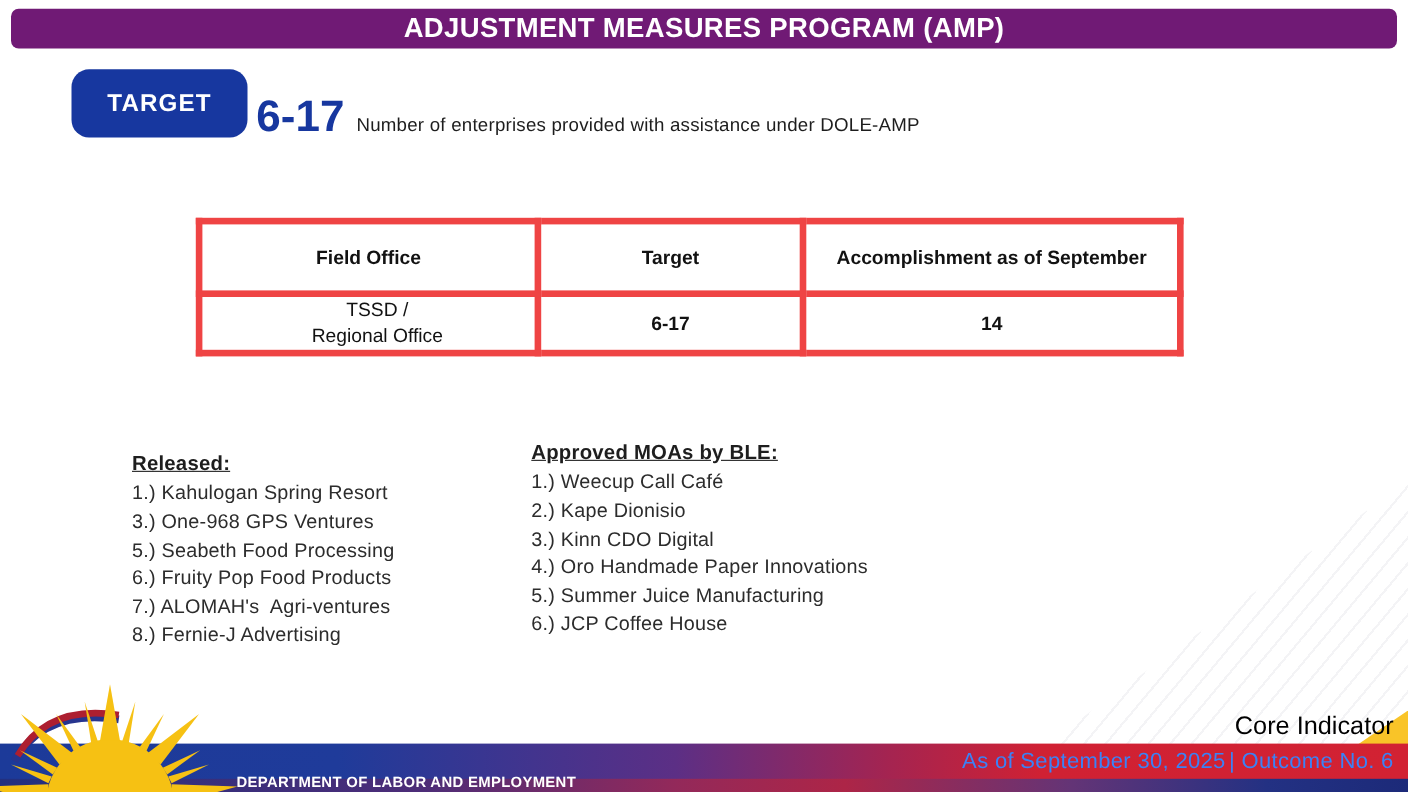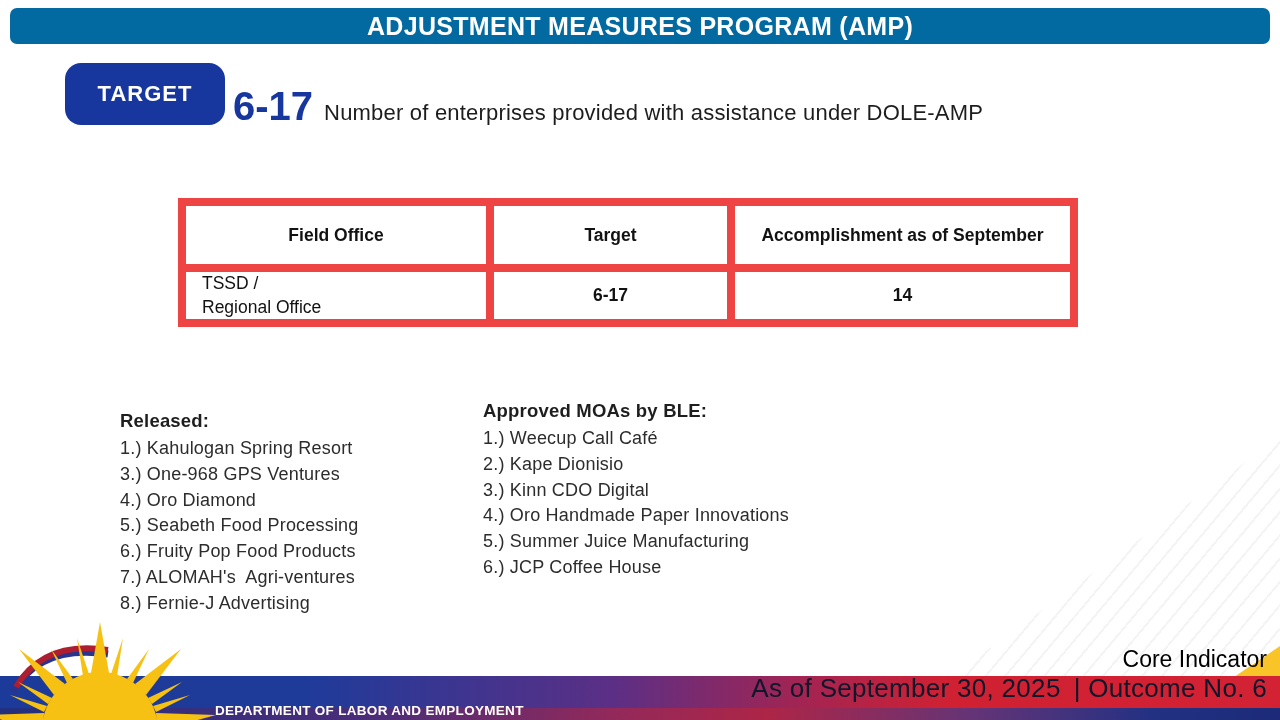--- a/index.html
+++ b/index.html
@@ -9,59 +9,59 @@
     width: 1280px; height: 720px;
     background: #ffffff;
     overflow: hidden;
     font-family: "Liberation Sans", sans-serif;
   }
 
   
   .banner {
     position: absolute; left: 10px; top: 8px;
     width: 1260px; height: 36px;
-    background: #0369a1; border-radius: 7px;
+    background: #701a75; border-radius: 7px;
     display: flex; align-items: center; justify-content: center;
     color: #ffffff; font-weight: bold; font-size: 25px; letter-spacing: 0.3px;
   }
 
   
   .target-badge {
     position: absolute; left: 65px; top: 63px;
     width: 160px; height: 62px;
     background: #17379f; border-radius: 16px;
     display: flex; align-items: center; justify-content: center;
     color: #ffffff; font-weight: bold; font-size: 22px; letter-spacing: 1px;
   }
   .target-line {
     position: absolute; left: 233px; top: 84px;
     display: flex; align-items: baseline; gap: 11px;
   }
   .target-value { font-size: 40px; font-weight: bold; color: #17379f; }
-  .target-desc  { font-size: 22px; color: #1d1d1d; letter-spacing: 0.2px; }
+  .target-desc  { font-size: 17px; color: #1d1d1d; letter-spacing: 0.2px; }
 
   
   table.summary {
     position: absolute; left: 178px; top: 198px;
     width: 892px; border-collapse: collapse;
     table-layout: fixed; color: #121212;
   }
-  table.summary th, table.summary td { border: 8px solid #ef4444; vertical-align: middle; }
+  table.summary th, table.summary td { border: 6px solid #ef4444; vertical-align: middle; }
   table.summary th {
     height: 66px; font-size: 17.5px; font-weight: bold; text-align: center; padding: 0 6px;
   }
   table.summary td { height: 54px; font-size: 17.5px; }
-  td.cell-left   { text-align: left; padding-left: 16px; line-height: 1.35; font-weight: normal; }
+  td.cell-left   { text-align: center; padding-left: 16px; line-height: 1.35; font-weight: normal; }
   td.cell-center { text-align: center; font-weight: bold; }
 
   
   .list { position: absolute; }
   .released-list { left: 120px; top: 410px; }
   .moas-list     { left: 483px; top: 400px; }
-  .list-heading  { font-size: 18.5px; font-weight: bold; color: #1e1e1e; letter-spacing: 0.2px; margin-bottom: 4px; }
+  .list-heading  { font-size: 18.5px; font-weight: bold; color: #1e1e1e; letter-spacing: 0.2px; margin-bottom: 4px; text-decoration: underline; }
   .list ul { list-style: none; }
   .list li { font-size: 18px; line-height: 25.8px; color: #2c2c2c; letter-spacing: 0.2px; white-space: pre; }
 
   
   .streaks {
     position: absolute; right: 0; bottom: 43px; width: 330px; height: 240px;
     background: repeating-linear-gradient(130deg,
       rgba(185,185,198,0.16) 0px, rgba(185,185,198,0.16) 2px,
       rgba(255,255,255,0) 2px, rgba(255,255,255,0) 15px);
     clip-path: polygon(100% 0, 100% 100%, 0 100%);
@@ -84,21 +84,21 @@
     position: absolute; left: 0; bottom: 0; width: 1280px; height: 12px; z-index: 3;
     background: linear-gradient(90deg,
       #22307f 0%, #4d2d78 30%, #93295a 48%, #ad2547 60%, #643476 76%, #233183 90%, #1c2a79 100%);
   }
   .dept {
     position: absolute; left: 215px; bottom: 2px; z-index: 8;
     color: #ffffff; font-weight: bold; font-size: 13.5px; letter-spacing: 0.3px;
   }
   .asof {
     position: absolute; right: 13px; bottom: 16px; z-index: 8;
-    color: #0f172a; font-size: 26px; display: flex; gap: 13px; letter-spacing: 0.3px;
+    color: #3b82f6; font-size: 20px; display: flex; gap: 3px; letter-spacing: 0.3px;
   }
   .sun { position: absolute; left: 0; bottom: 0; width: 225px; height: 110px; z-index: 9; }
 </style>
 </head>
 <body>
 
 <div class="slide">
 
   <div class="banner">
     <span>ADJUSTMENT MEASURES PROGRAM (AMP)</span>
@@ -135,21 +135,20 @@
         <td class="cell-center">14</td>
       </tr>
     </tbody>
   </table>
 
   <div class="list released-list">
     <div class="list-heading">Released:</div>
     <ul>
       <li>1.) Kahulogan Spring Resort</li>
       <li>3.) One-968 GPS Ventures</li>
-      <li>4.) Oro Diamond</li>
       <li>5.) Seabeth Food Processing</li>
       <li>6.) Fruity Pop Food Products</li>
       <li>7.) ALOMAH's  Agri-ventures</li>
       <li>8.) Fernie-J Advertising</li>
     </ul>
   </div>
 
   <div class="list moas-list">
     <div class="list-heading">Approved MOAs by BLE:</div>
     <ul>

